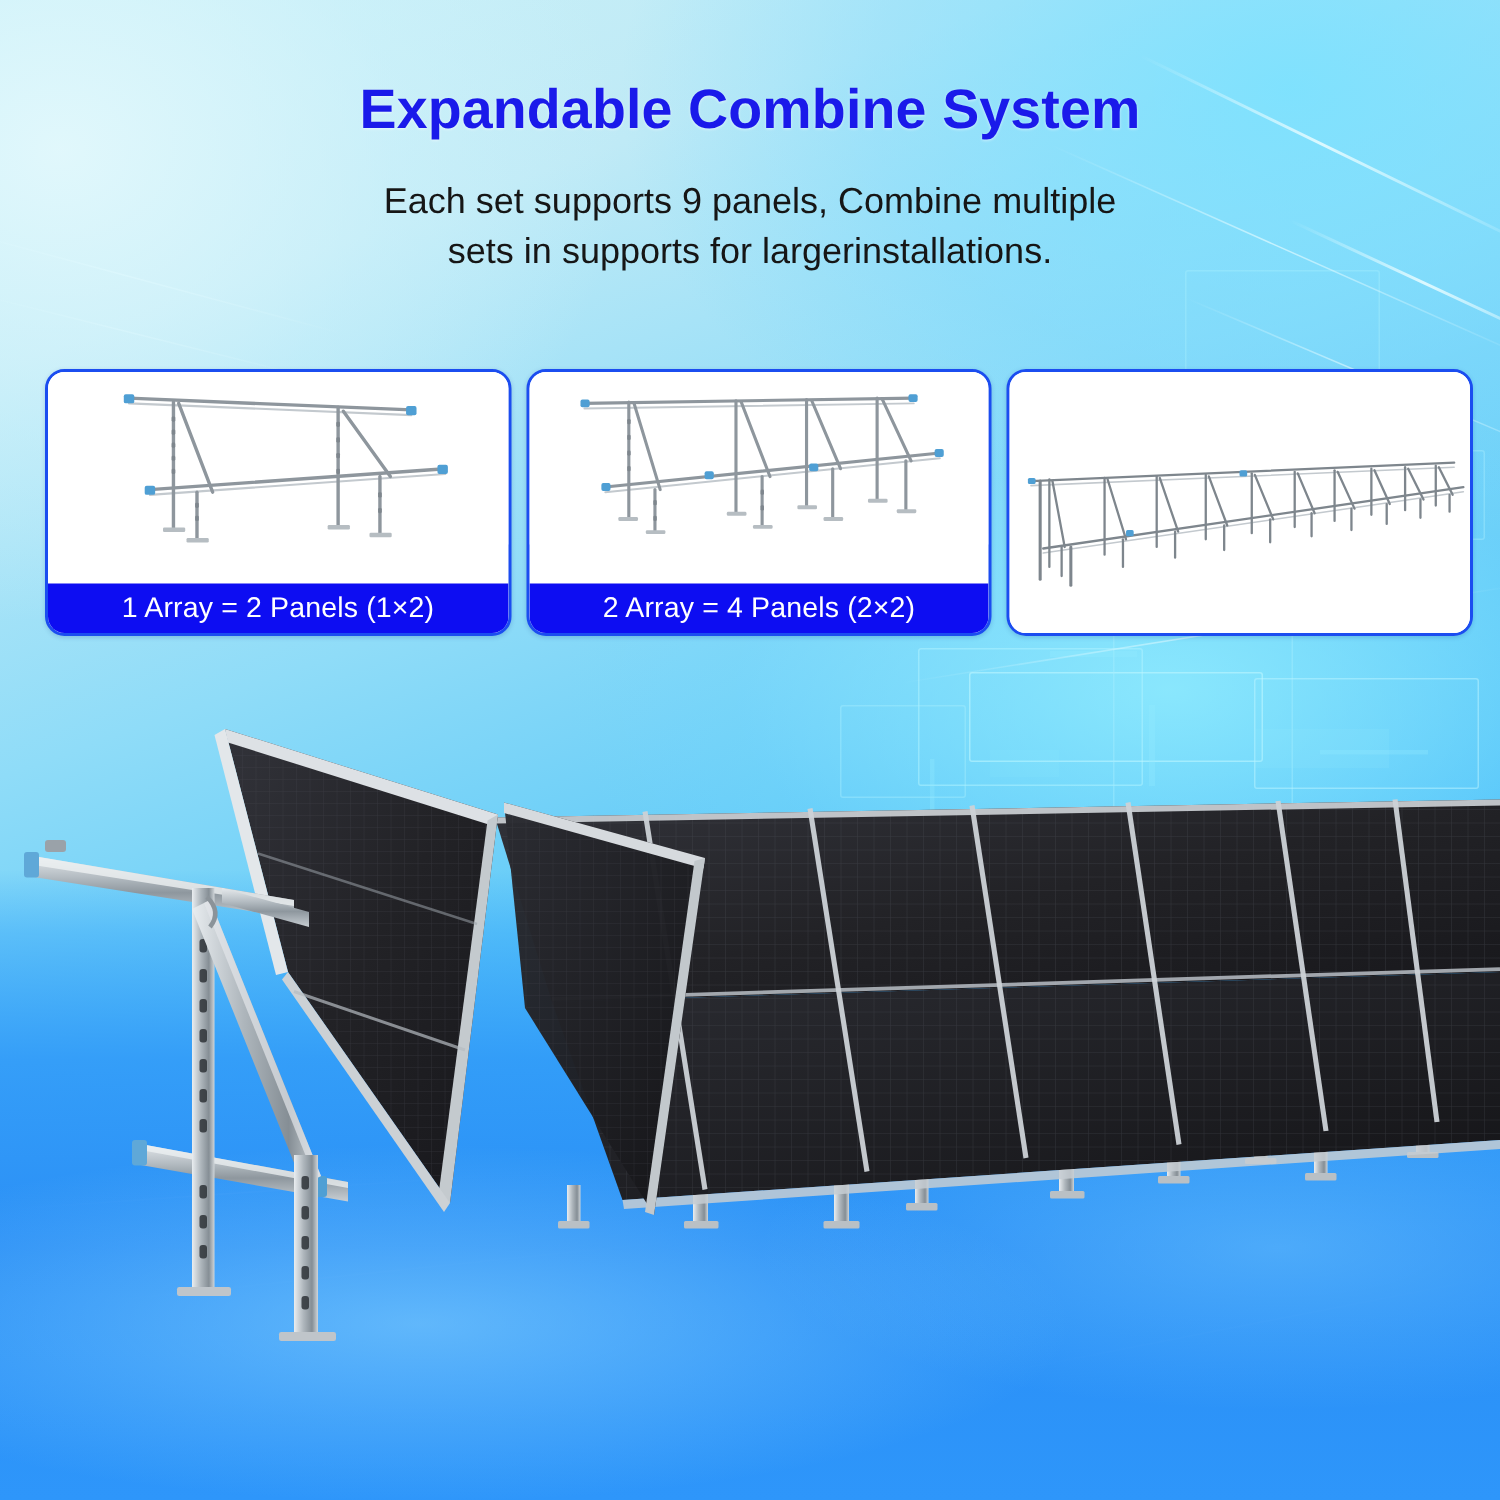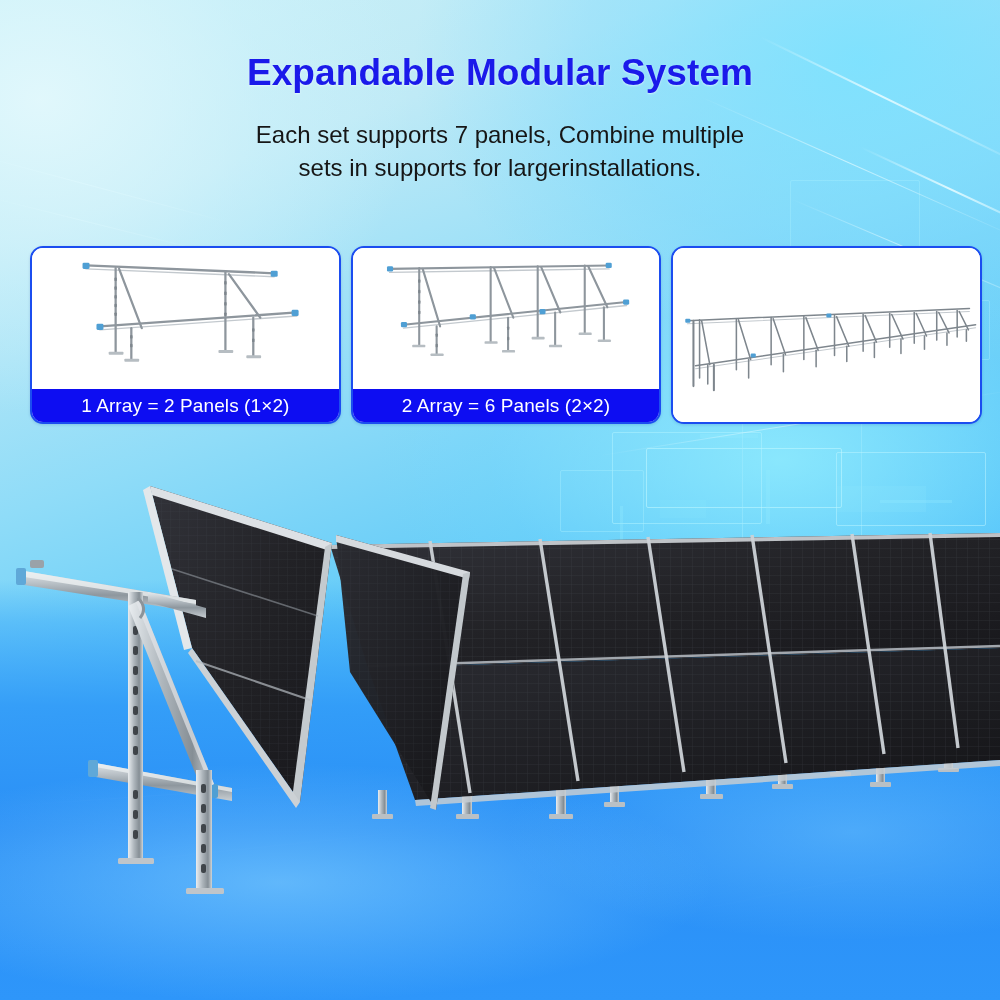--- a/index.html
+++ b/index.html
@@ -281,24 +281,24 @@
         </g>
         <rect x="186" y="888" width="38" height="6" rx="1.5" fill="#bfc5ca"></rect>
 
         <polygon points="148,592 206,608 206,618 148,602" fill="url(#metal)"></polygon>
 
         <path d="M138 598 q10 10 2 20" stroke="#8b9399" stroke-width="3" fill="none"></path>
       </g>
     </svg>
   </div>
 
-  <div class="headline">Expandable Modular System</div>
+  <div class="headline">Expandable Combine System</div>
 
   <div class="subline">
-    <span class="ln">Each set supports 7 panels, Combine multiple</span>
+    <span class="ln">Each set supports 9 panels, Combine multiple</span>
     <span class="ln">sets in supports for largerinstallations.</span>
   </div>
 
   <div class="cards">
 
     <div class="card">
       <div class="card-thumb">
         <svg class="rack" viewBox="0 0 300 132" preserveAspectRatio="xMidYMid meet" aria-hidden="true">
           <g stroke="#8e969d" stroke-width="2.6" fill="none" stroke-linecap="round">
 
@@ -399,21 +399,21 @@
           <g fill="#4f9fd4">
             <rect x="13" y="21" width="7" height="6" rx="1.5"></rect>
             <rect x="264" y="17" width="7" height="6" rx="1.5"></rect>
             <rect x="29" y="85" width="7" height="6" rx="1.5"></rect>
             <rect x="284" y="59" width="7" height="6" rx="1.5"></rect>
             <rect x="108" y="76" width="7" height="6" rx="1.5"></rect>
             <rect x="188" y="70" width="7" height="6" rx="1.5"></rect>
           </g>
         </svg>
       </div>
-      <div class="card-label">2 Array = 6 Panels (2×2)</div>
+      <div class="card-label">2 Array = 4 Panels (2×2)</div>
     </div>
 
     <div class="card">
       <div class="card-thumb">
         <svg class="rack" viewBox="0 0 300 132" preserveAspectRatio="xMidYMid meet" aria-hidden="true">
           <g stroke="#7e868d" stroke-width="1.5" fill="none" stroke-linecap="round">
 
             <line x1="14" y1="52" x2="290" y2="40"></line>
             <line x1="14" y1="55" x2="290" y2="43" stroke="#c3c9ce" stroke-width="1"></line>
             <line x1="22" y1="96" x2="296" y2="56"></line>

